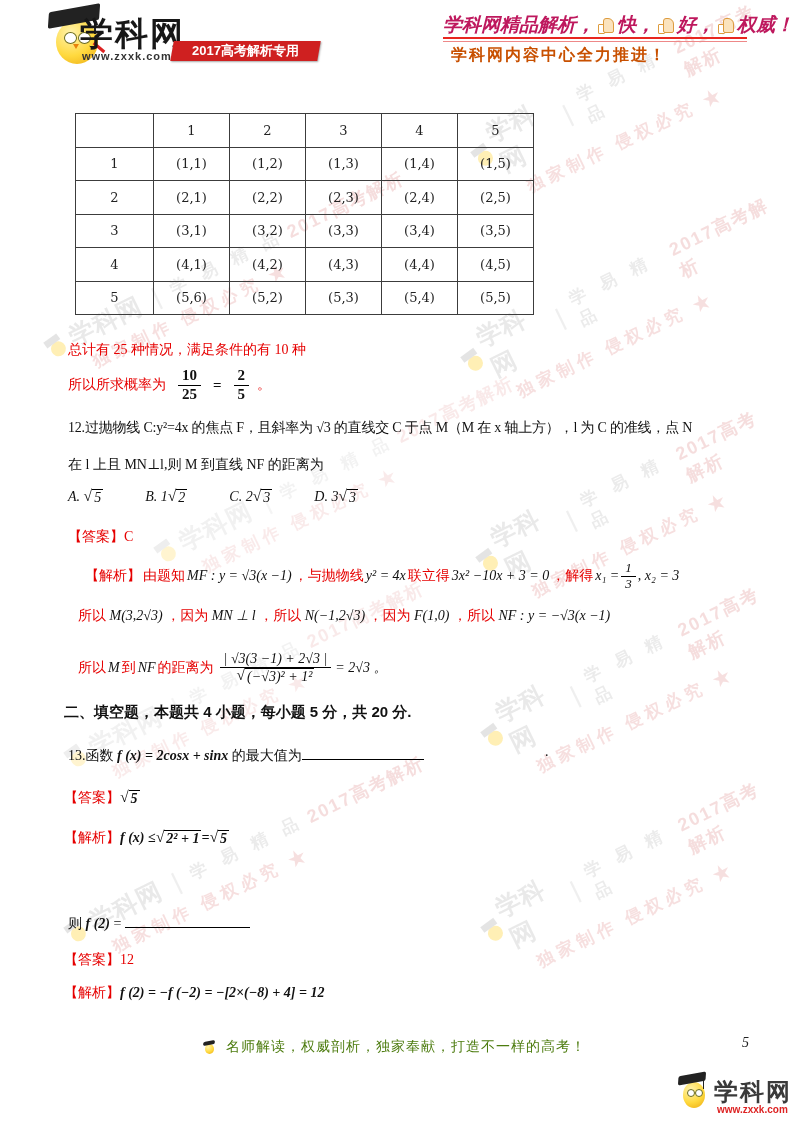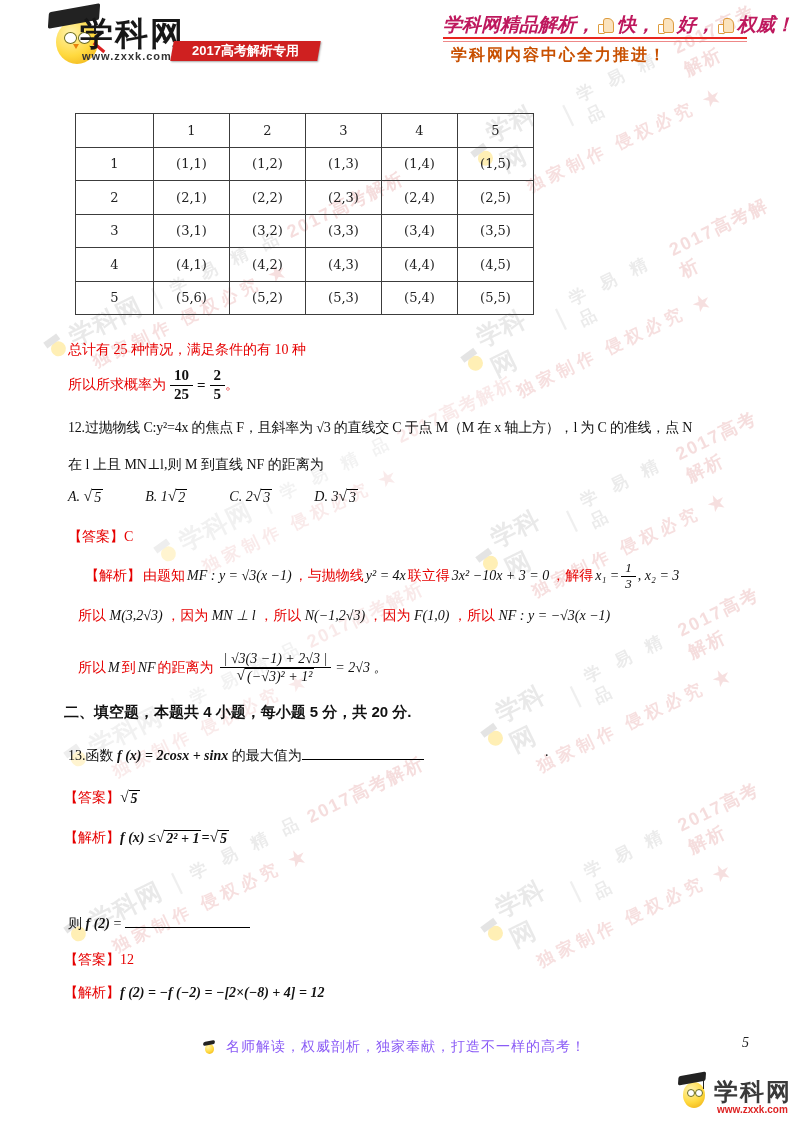--- a/index.html
+++ b/index.html
@@ -69,21 +69,21 @@
   .frac .fn{display:block;border-bottom:1px solid #000;padding:0 4px;}
   .frac .fd{display:block;padding:0 4px;}
   .sqrt{display:inline-flex;align-items:flex-start;vertical-align:middle;}
   .sqrt .rs{line-height:1;font-size:1.12em;transform:translateY(-1px);}
   .sqrt .rad{border-top:1px solid #000;padding:0 2px;}
   .blank{display:inline-block;height:15px;border-bottom:1px solid #000;vertical-align:baseline;}
   .flexline{display:flex;align-items:center;}
   .seg{margin-right:2px;}
 
   
-  .footer-slogan{color:#8b5cf6;font-size:14px;letter-spacing:1px;}
+  .footer-slogan{color:#4d7c0f;font-size:14px;letter-spacing:1px;}
   .pageno{font-style:italic;font-size:14px;color:#222;font-family:"Liberation Serif",serif;}
 </style>
 </head>
 <body>
 
 <div class="page">
 
   <div class="wm" style="left:460px;top:130px;">
     <div class="row1">
         <span class="wm-owl">
@@ -276,21 +276,21 @@
           <td>(5,6)</td>
           <td>(5,2)</td>
           <td>(5,3)</td>
           <td>(5,4)</td>
           <td>(5,5)</td>
     </tr>
   </tbody>
     </table>
 
   <div class="abs red body14" style="left:68px;top:341px;">总计有 25 种情况，满足条件的有 10 种</div>
-  <div class="abs flexline" style="left:68px;top:366px;height:38px;">
+  <div class="abs flexline" style="left:68px;top:366px;height:38px;gap:8px;">
     <span class="red body14">所以所求概率为</span>
     <span class="frac bold" style="font-size:15px;margin-left:4px;">
         <span class="fn">10</span>
         <span class="fd">25</span>
       </span>
     <span class="bold" style="font-size:15px;margin:0 4px;">=</span>
     <span class="frac bold" style="font-size:15px;">
         <span class="fn">2</span>
         <span class="fd">5</span>
       </span>

